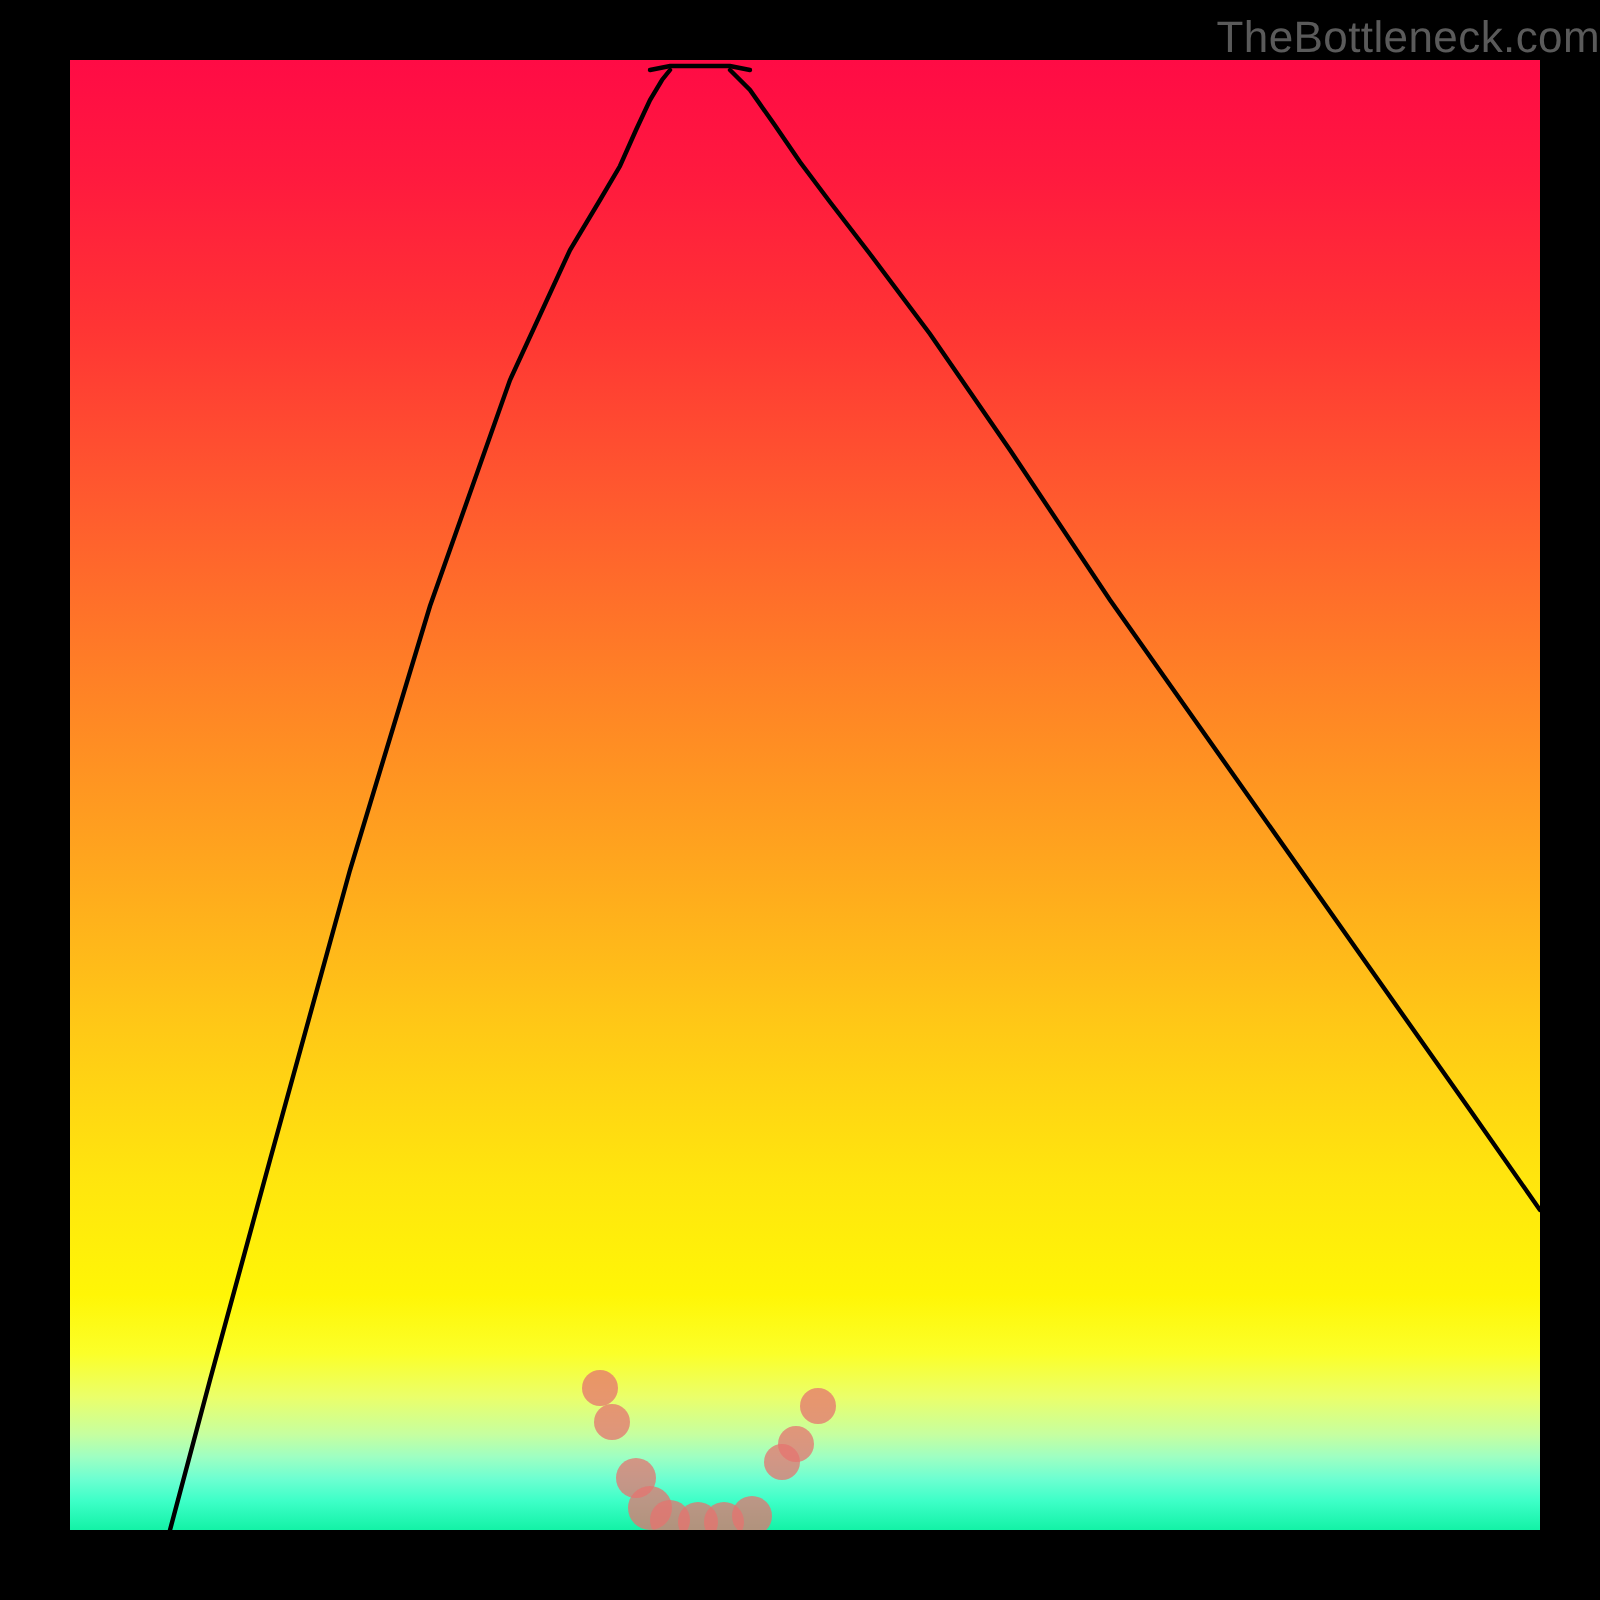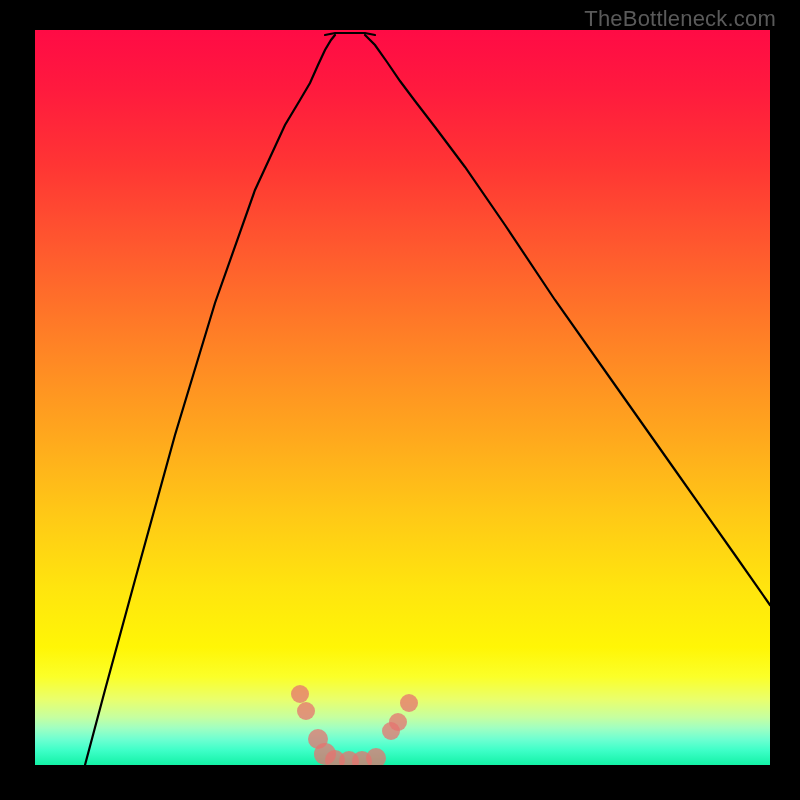--- a/index.html
+++ b/index.html
@@ -6,21 +6,21 @@
   body {
     width: 800px;
     height: 800px;
     background: #000;
     position: relative;
     font-family: Arial, sans-serif;
   }
   .watermark {
     position: absolute;
     top: 6px;
-    right: 24px;
+    right: 0;
     color: #5a5a5a;
     font-size: 22px;
     font-weight: 500;
     z-index: 10;
     letter-spacing: 0.2px;
   }
   .plot-area {
     position: absolute;
     left: 35px;
     top: 30px;

